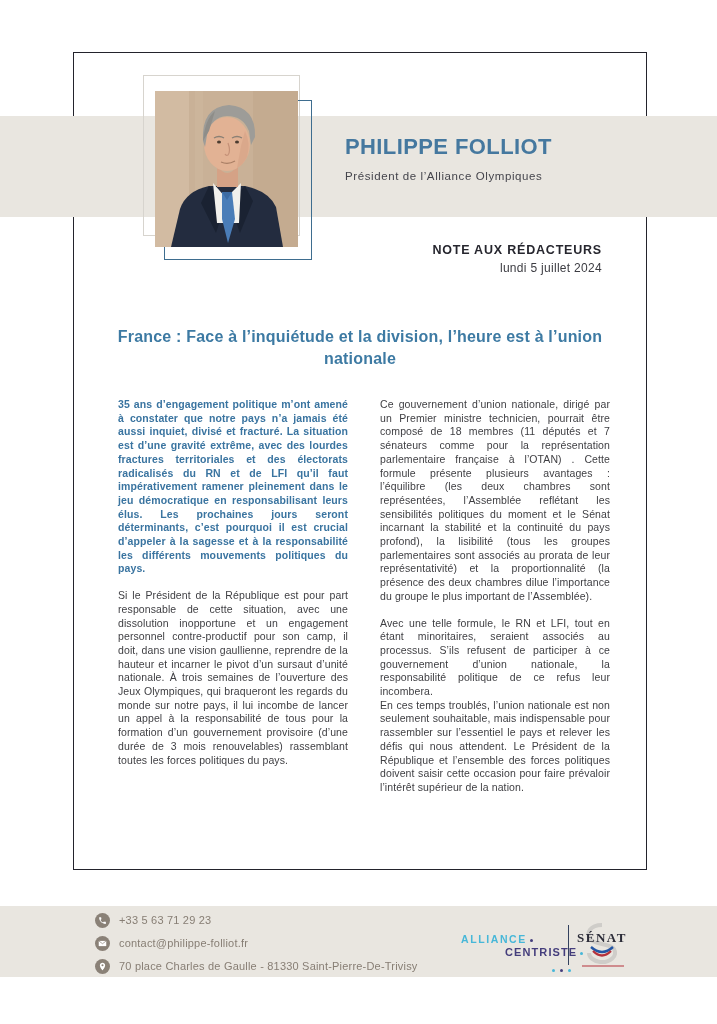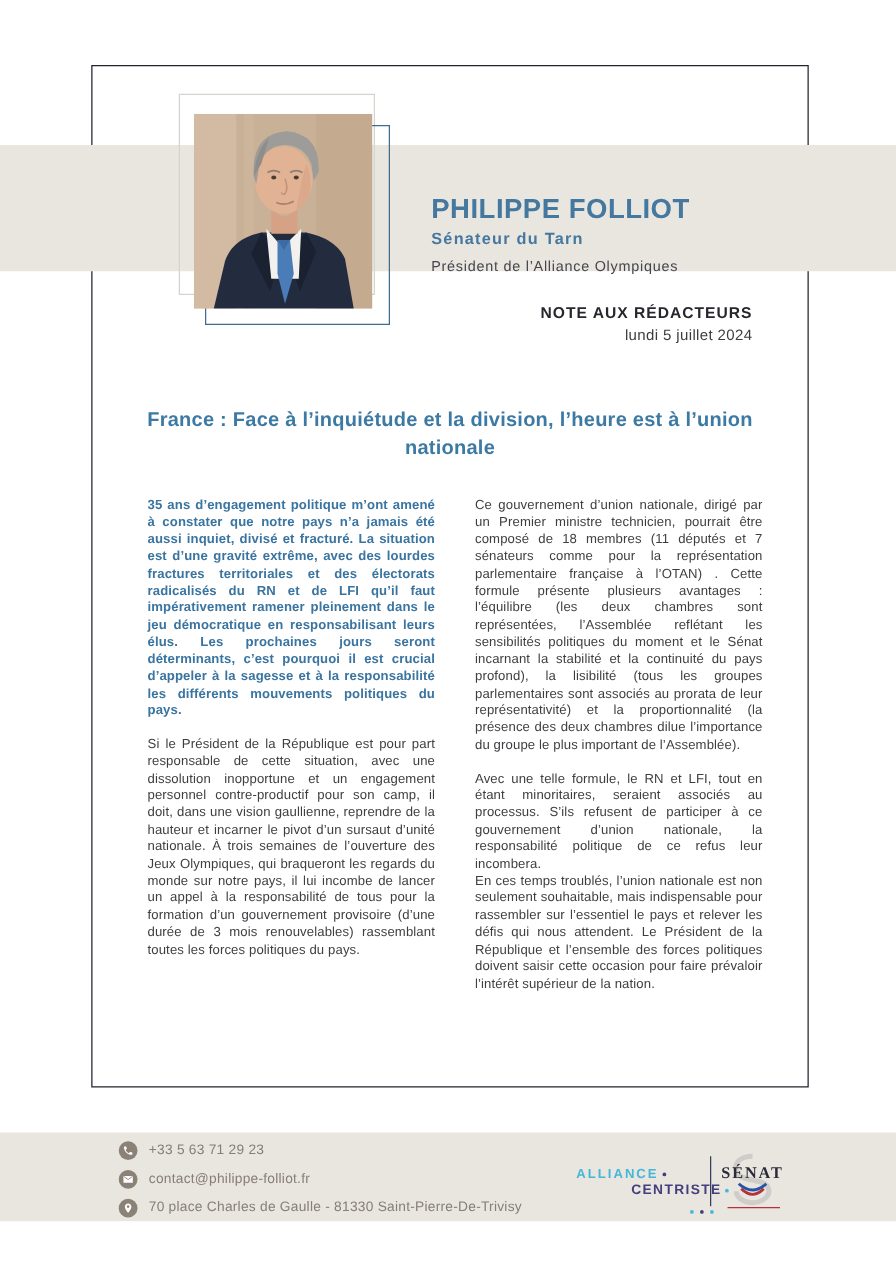--- a/index.html
+++ b/index.html
@@ -17,21 +17,21 @@
   
   .photo-group { position:absolute; left:143px; top:75px; width:175px; height:190px; }
   .frame-back  { position:absolute; left:0; top:0; width:157px; height:161px;
                  border:1.5px solid #d7d4ce; }
   .frame-front { position:absolute; left:21px; top:25px; width:148px; height:160px;
                  border:1.5px solid #3e6d8f; }
   .photo { position:absolute; left:12px; top:16px; width:143px; height:156px; overflow:hidden; }
   .photo svg { display:block; }
 
   .header-text { position:absolute; left:345px; top:134px; }
-  .name { font-size:22px; font-weight:bold; color:#45789f; letter-spacing:0.4px;margin-top:20px; }
+  .name { font-size:22px; font-weight:bold; color:#45789f; letter-spacing:0.4px; }
   .role { font-size:13px; font-weight:bold; color:#45789f; letter-spacing:1px; margin-top:3px; }
   .org  { font-size:11.5px; color:#45454c; letter-spacing:0.6px; margin-top:10px; }
 
   .note-block { position:absolute; right:115px; top:243px; text-align:right; }
   .note-label { font-size:12.5px; font-weight:bold; color:#26262e; letter-spacing:0.8px; }
   .note-date  { font-size:12px; color:#3c3c42; letter-spacing:0.3px; margin-top:4px; }
 
   .doc-title { position:absolute; left:110px; width:500px; top:326px; text-align:center;
                font-size:16px; font-weight:bold; color:#3d7aa3; line-height:1.35; letter-spacing:0.2px; }
 
@@ -104,21 +104,20 @@
         <ellipse cx="64" cy="51" rx="2" ry="1.6" fill="#4b3c30"></ellipse>
         <ellipse cx="82" cy="51" rx="2" ry="1.6" fill="#4b3c30"></ellipse>
         <path d="M73 52 Q76 60 73 64 Q71 65 70 63" stroke="#c49077" stroke-width="1.2" fill="none"></path>
         <path d="M66 71 Q73 74 80 70" stroke="#a97f65" stroke-width="1.3" fill="none"></path>
       </svg>
     </div>
   </div>
 
   <div class="header-text">
     <div class="name">PHILIPPE FOLLIOT</div>
-    <div class="role">Sénateur du Tarn</div>
     <div class="org">Président de l’Alliance Olympiques</div>
   </div>
 
   <div class="note-block">
     <div class="note-label">NOTE AUX RÉDACTEURS</div>
     <div class="note-date">lundi 5 juillet 2024</div>
   </div>
 
   <h1 class="doc-title">France : Face à l’inquiétude et la division, l’heure est à l’union nationale</h1>
 

